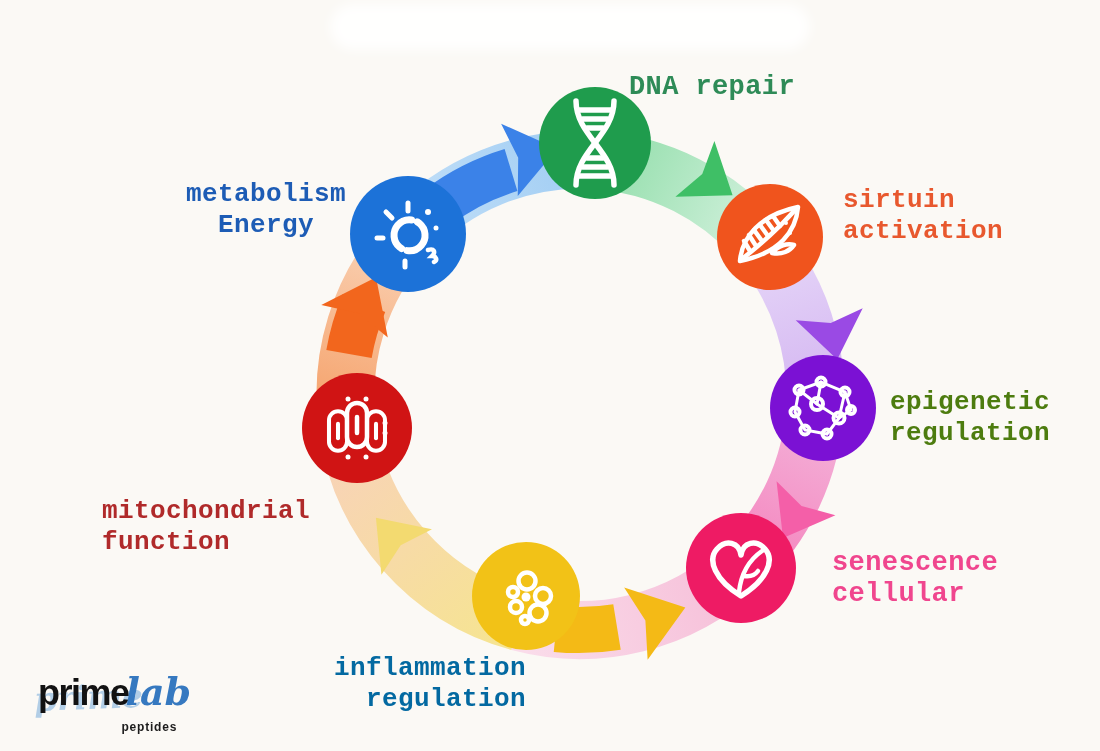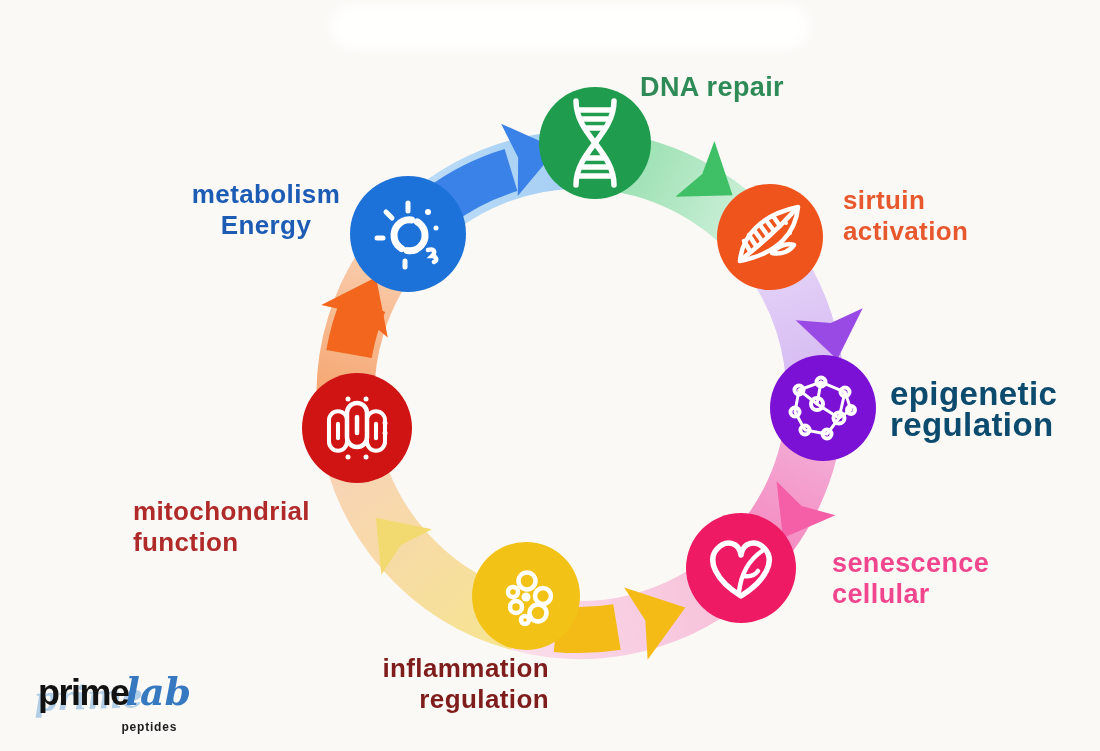--- a/index.html
+++ b/index.html
@@ -20,27 +20,28 @@
     filter:blur(6px);
   }
   .ring-svg{position:absolute;left:0;top:0;}
   .label{
     position:absolute;
     font-weight:600;
     font-size:26px;
     line-height:31px;
     letter-spacing:0.4px;
     white-space:nowrap;
+    font-family:Liberation Mono, monospace;
   }
   .label span{display:block;}
   .label-dna{left:712px;top:72px;transform:translateX(-50%);color:#2e8b57;font-size:27px;}
   .label-sirtuin{left:843px;top:185px;color:#e8582e;}
-  .label-epigenetic{left:890px;top:378px;color:#0c4a6e;font-size:33px;}
+  .label-epigenetic{left:890px;top:387px;color:#4d7c0f;font-size:26px;}
   .label-cellular{left:832px;top:548px;color:#f0468e;font-size:27px;}
-  .label-inflammation{right:551px;top:653px;text-align:right;color:#7f1d1d;}
+  .label-inflammation{right:574px;top:653px;text-align:right;color:#0369a1;}
   .label-mito{right:790px;top:496px;text-align:left;color:#b02a2a;}
   .label-metabolism{left:266px;top:173px;transform:translateX(-50%);text-align:center;color:#1d5cb5;margin-top:6px;}
   .logo{
     position:absolute;left:38px;top:666px;
   }
   .logo-ghost{
     position:absolute;left:-4px;top:12px;
     font-family:"DejaVu Serif","Liberation Serif",serif;
     font-style:italic;font-weight:700;
     font-size:33px;color:#5b9bd5;opacity:0.45;

